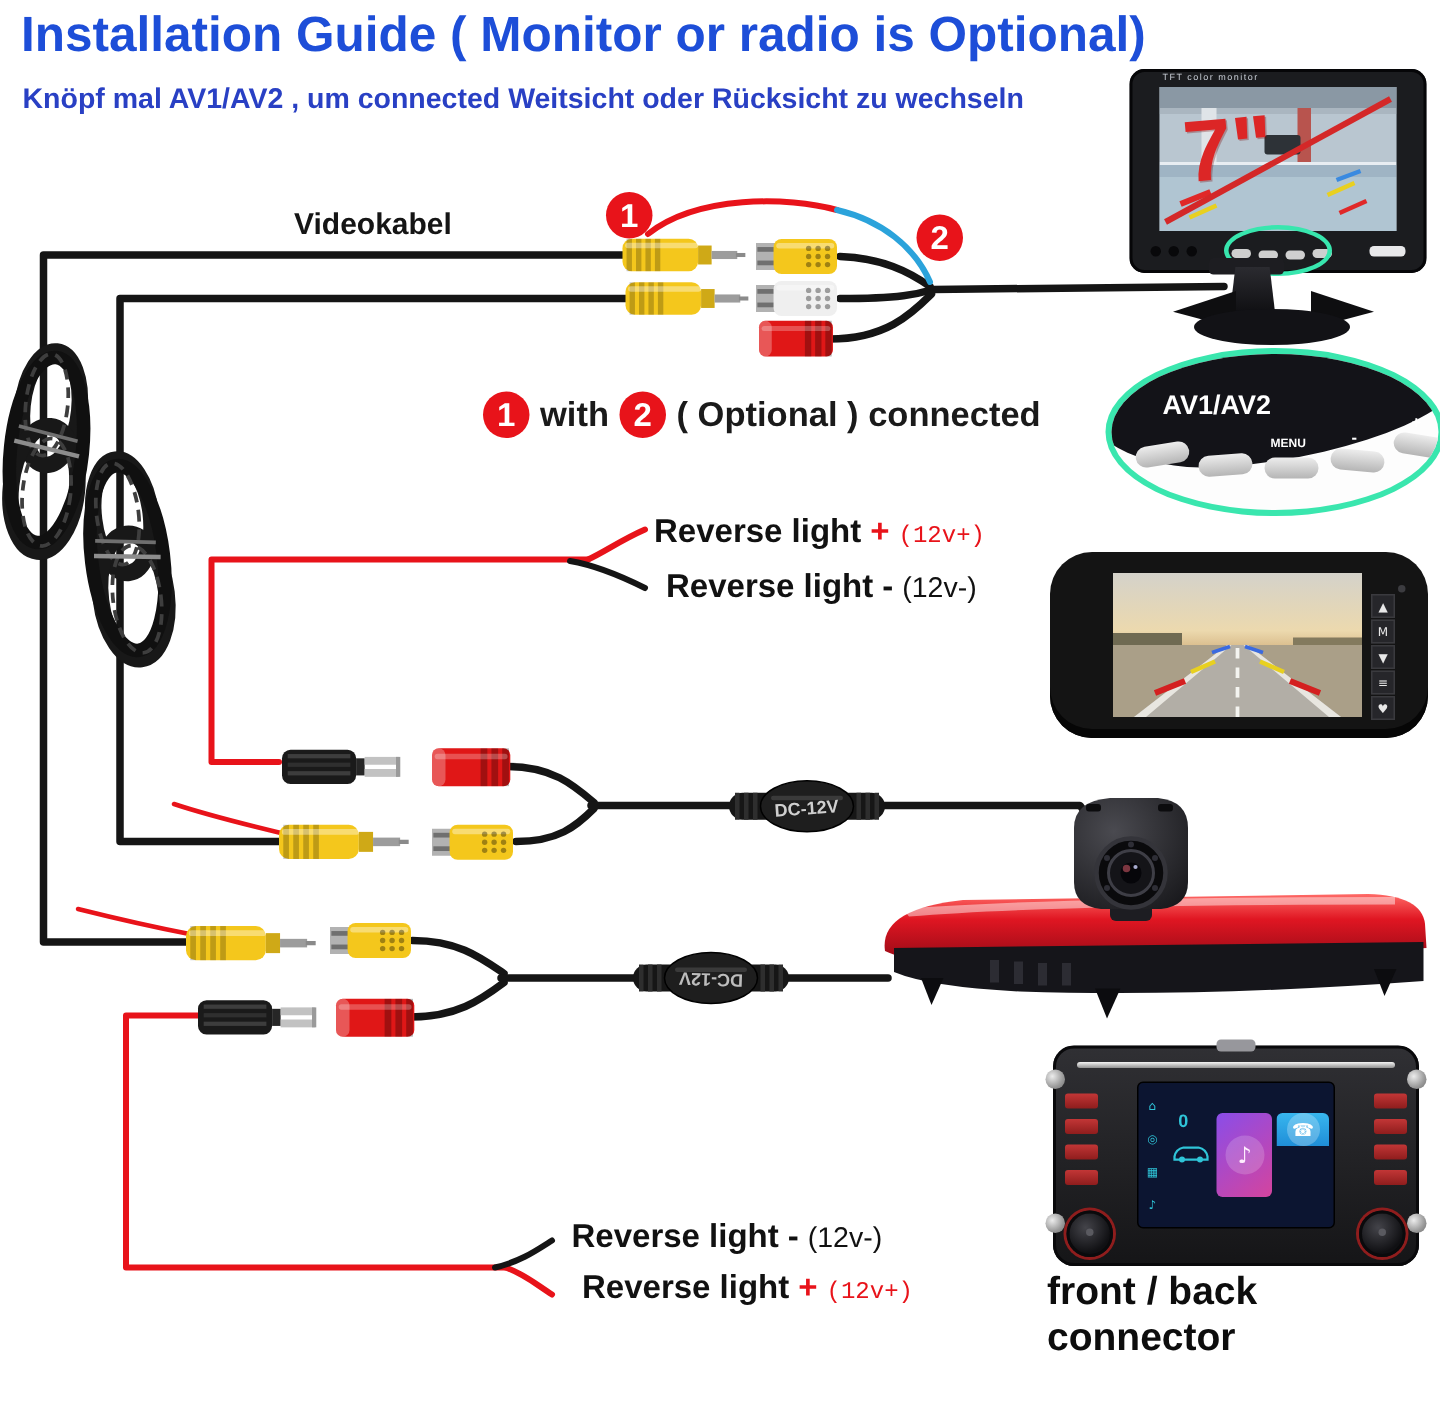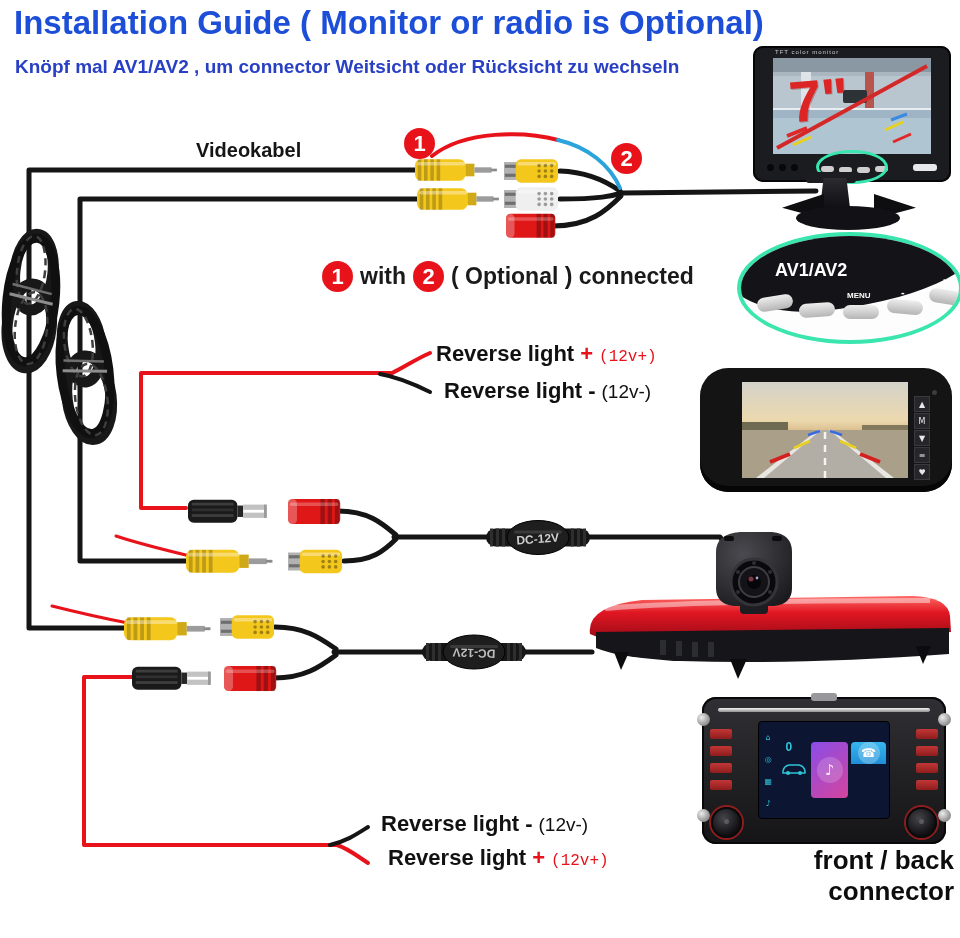--- a/index.html
+++ b/index.html
@@ -13,21 +13,21 @@
          display:flex;align-items:center;justify-content:center;
          font-weight:bold;font-size:22px;}
   .noteline{left:322px;top:261px;display:flex;align-items:center;gap:7px;
             font-size:23px;font-weight:bold;color:#1a1a1a;}
   .rlabel{display:flex;align-items:baseline;gap:6px;}
   .rl-main{font-size:22px;font-weight:bold;color:#111;text-align:right;}
   .rl-sign-red{font-size:22px;font-weight:bold;color:#e8131a;}
   .rl-sign-blk{font-size:22px;font-weight:bold;color:#111;}
   .rl-val-red{font-size:16px;color:#e8131a;font-family:Liberation Mono, monospace;}
   .rl-val-blk{font-size:19px;color:#111;}
-  .caption{left:698px;top:845px;width:256px;text-align:right;
+  .caption{left:698px;top:845px;width:256px;text-align:left;
            font-size:26px;font-weight:bold;color:#0d0d0d;}
   
   .monitor7{left:753px;top:46px;width:198px;height:136px;background:#1b1c1f;
             border-radius:10px;box-shadow:inset 0 0 0 2px #060608;}
   .m7-brand{left:22px;top:3px;font-size:6px;color:#c9ced6;letter-spacing:1px;}
   .m7-screen{left:20px;top:12px;width:158px;height:96px;overflow:hidden;background:#b9c6d0;}
   .m7-seven{left:16px;top:8px;font-size:58px;font-weight:bold;color:#dc2626;
             transform:rotate(-5deg);text-shadow:1px 1px 0 rgba(120,0,0,.3);}
   .m7-dot{width:7px;height:7px;border-radius:50%;background:#08080a;}
   .m7-btn{width:13px;height:6px;border-radius:3px;background:#cfcfcf;}
@@ -271,21 +271,21 @@
       <circle cx="770" cy="592" r="2" fill="#2e2e36"></circle>
         <circle cx="738" cy="592" r="2" fill="#2e2e36"></circle>
       <circle cx="738" cy="572" r="2" fill="#2e2e36"></circle>
       <circle cx="754" cy="582" r="7" fill="#06060a"></circle>
       <circle cx="751" cy="579" r="2.5" fill="#7c3640"></circle>
       <circle cx="757" cy="578" r="1.4" fill="#cfd4ff" opacity=".8"></circle>
     </g>
   </svg>
 
   <div class="abs title">Installation Guide ( Monitor or radio is Optional)</div>
-  <div class="abs sub" style="top:56px">Knöpf mal AV1/AV2 , um connector Weitsicht oder Rücksicht zu wechseln</div>
+  <div class="abs sub" style="top:56px">Knöpf mal AV1/AV2 , um connected Weitsicht oder Rücksicht zu wechseln</div>
   <div class="abs videokabel">Videokabel</div>
 
   <div class="abs badge" style="left:404px;top:128px">1</div>
   <div class="abs badge" style="left:611px;top:143px">2</div>
 
   <div class="abs noteline">
     <span class="badge">1</span>
     <span>with</span>
     <span class="badge">2</span>
     <span>( Optional ) connected</span>

